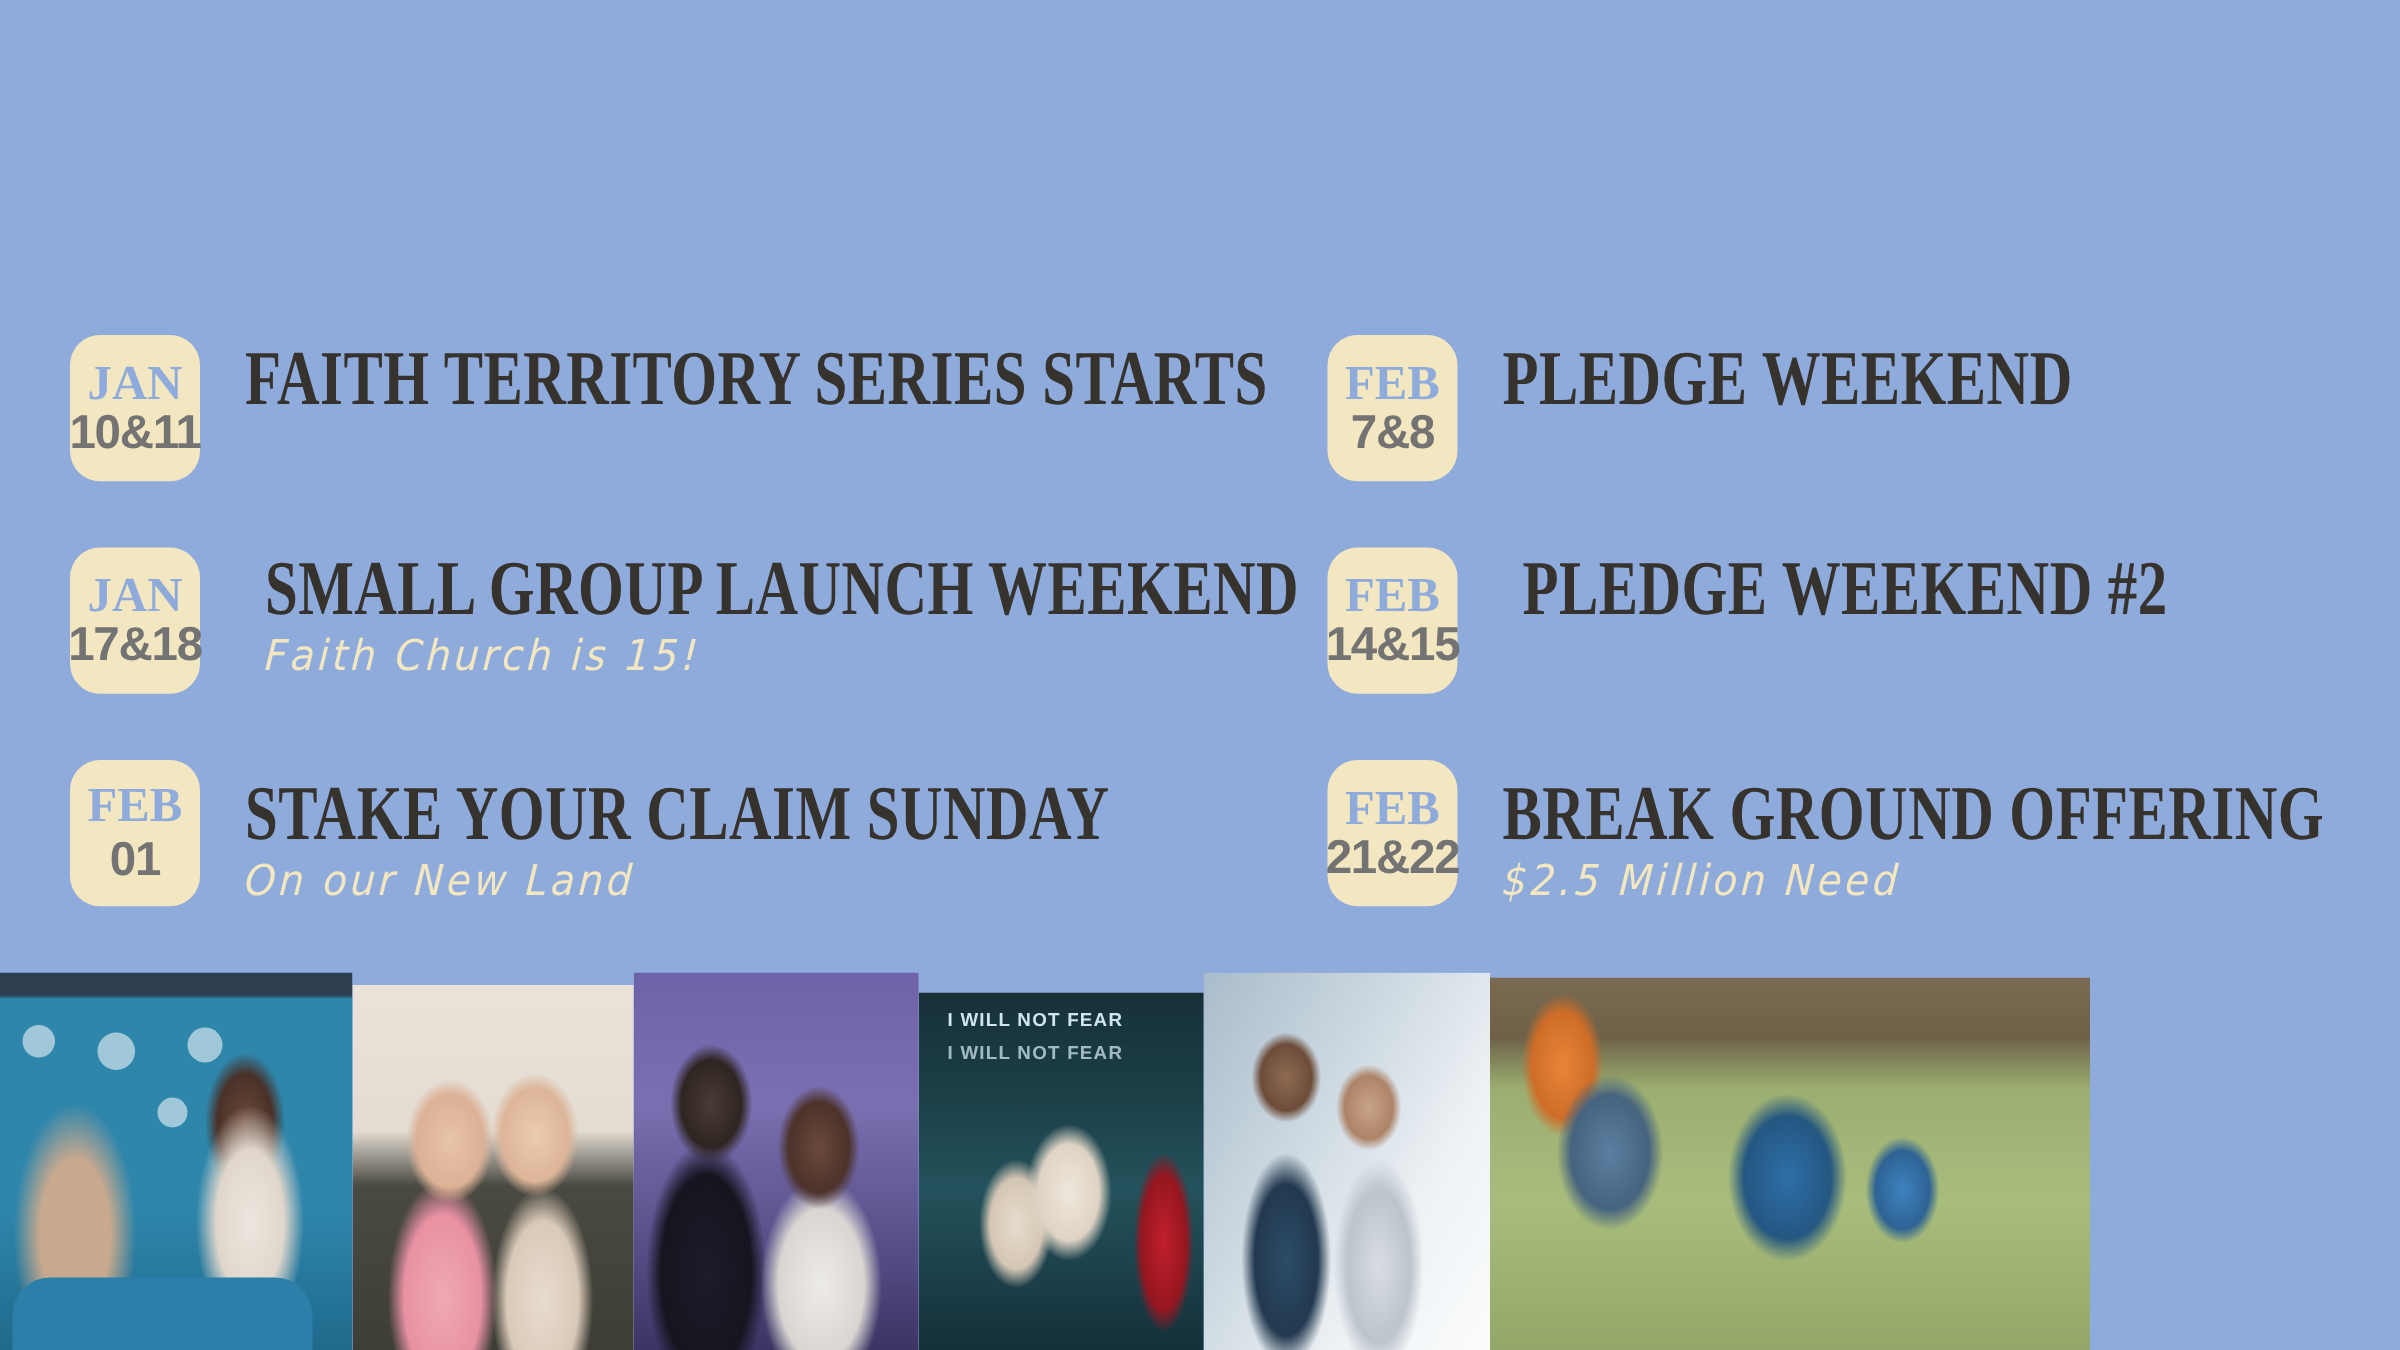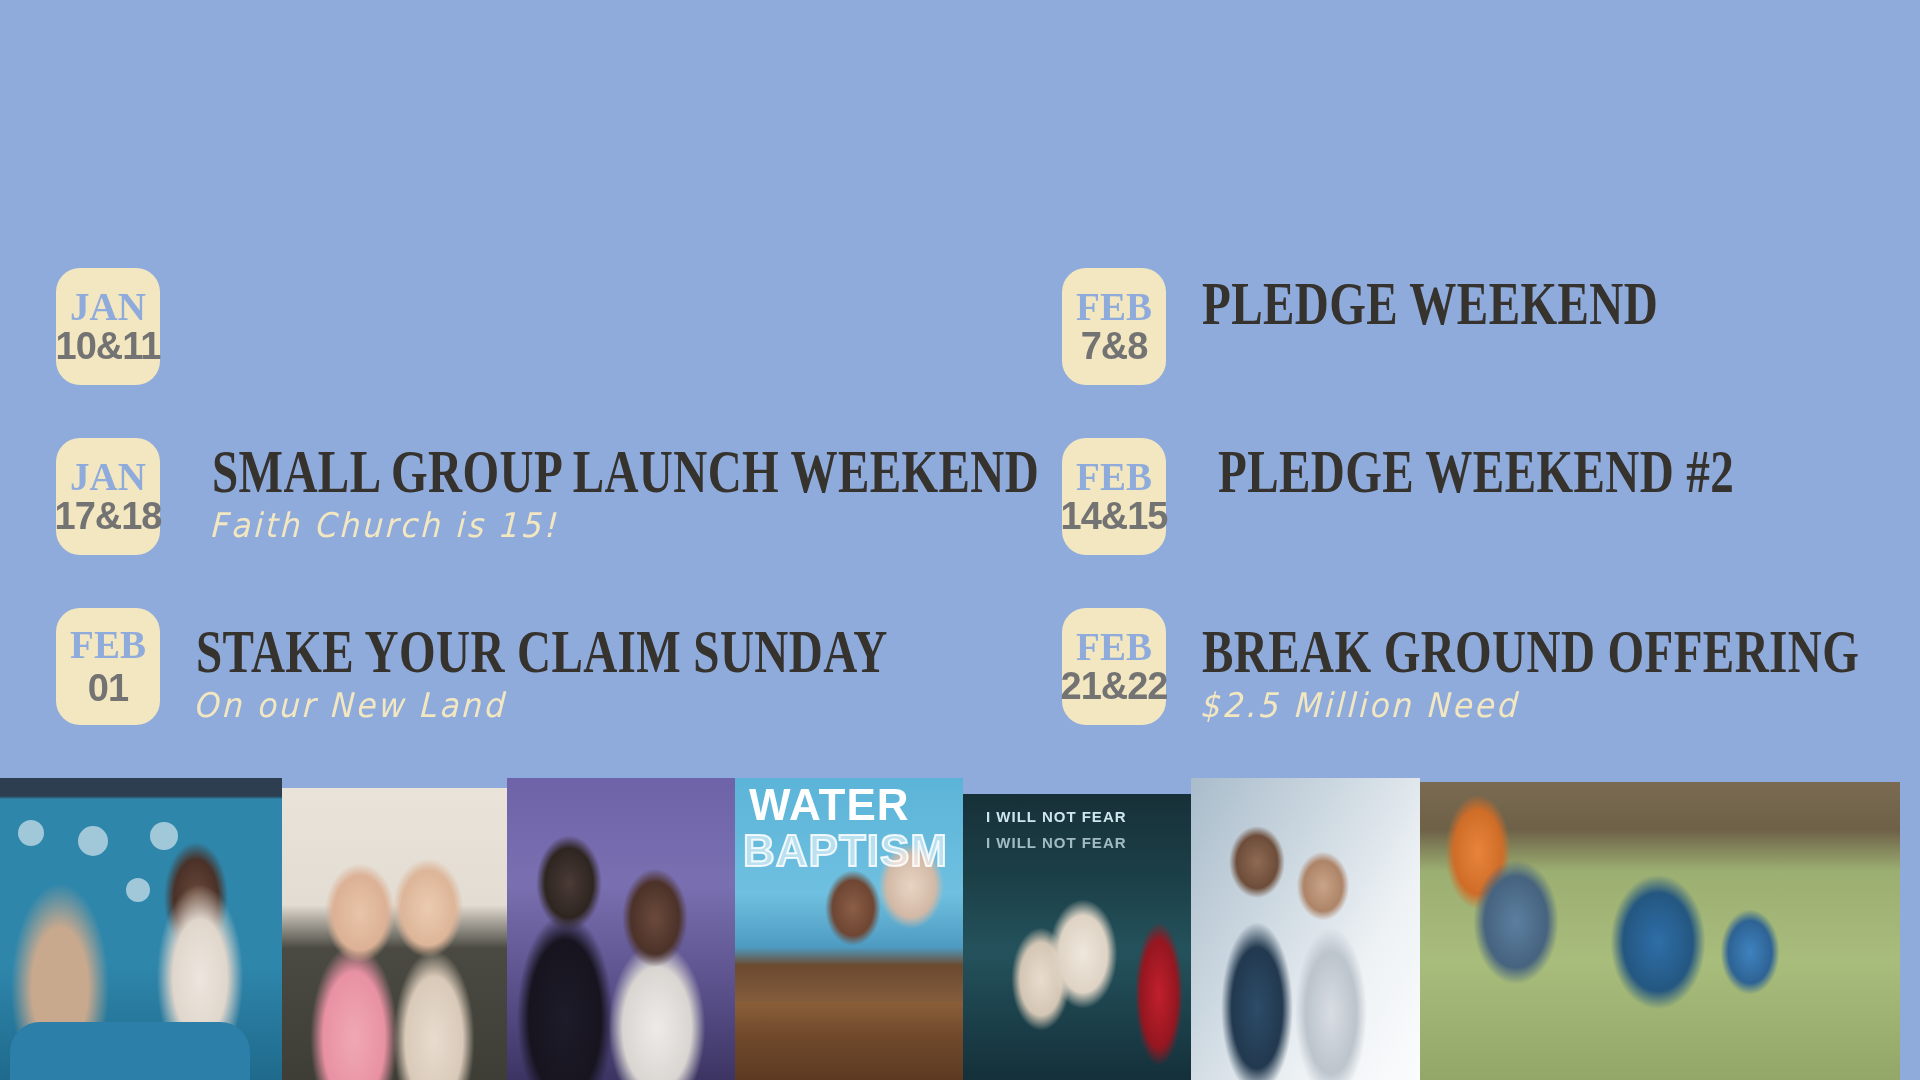--- a/index.html
+++ b/index.html
@@ -205,20 +205,23 @@
 <div class="page">
 
 
   <div class="col col-left">
 
     <div class="row r1">
       <div class="badge">
         <span class="mon">JAN</span>
         <span class="day">10&amp;11</span>
       </div>
+      <div class="textwrap">
+        <div class="head">FAITH TERRITORY SERIES STARTS</div>
+      </div>
     </div>
 
     <div class="row r2">
       <div class="badge">
         <span class="mon">JAN</span>
         <span class="day">17&amp;18</span>
       </div>
       <div class="textwrap">
         <div class="head">SMALL GROUP LAUNCH WEEKEND</div>
         <div class="sub">Faith Church is 15!</div>
@@ -285,26 +288,20 @@
     </div>
 
     <div class="panel p2">
       <div class="inner"></div>
     </div>
 
     <div class="panel p3">
       <div class="inner"></div>
     </div>
 
-    <div class="panel p4">
-      <div class="inner"></div>
-      <div class="wordtop">WATER</div>
-      <div class="wordbot">BAPTISM</div>
-      <div class="tank"></div>
-    </div>
 
     <div class="panel p5">
       <div class="inner"></div>
       <div class="line l1">I WILL NOT FEAR</div>
       <div class="line l2">I WILL NOT FEAR</div>
     </div>
 
     <div class="panel p6">
       <div class="inner"></div>
     </div>

